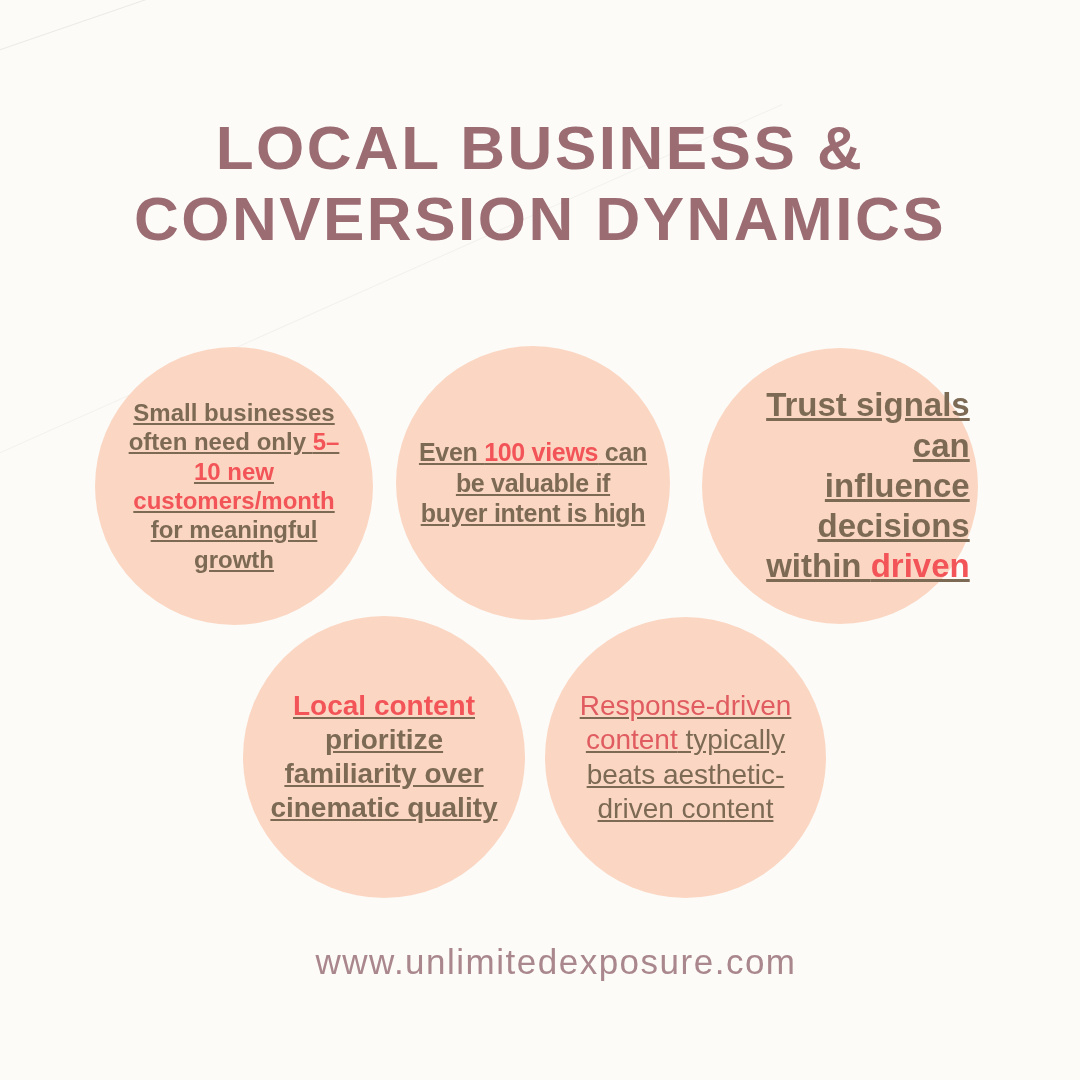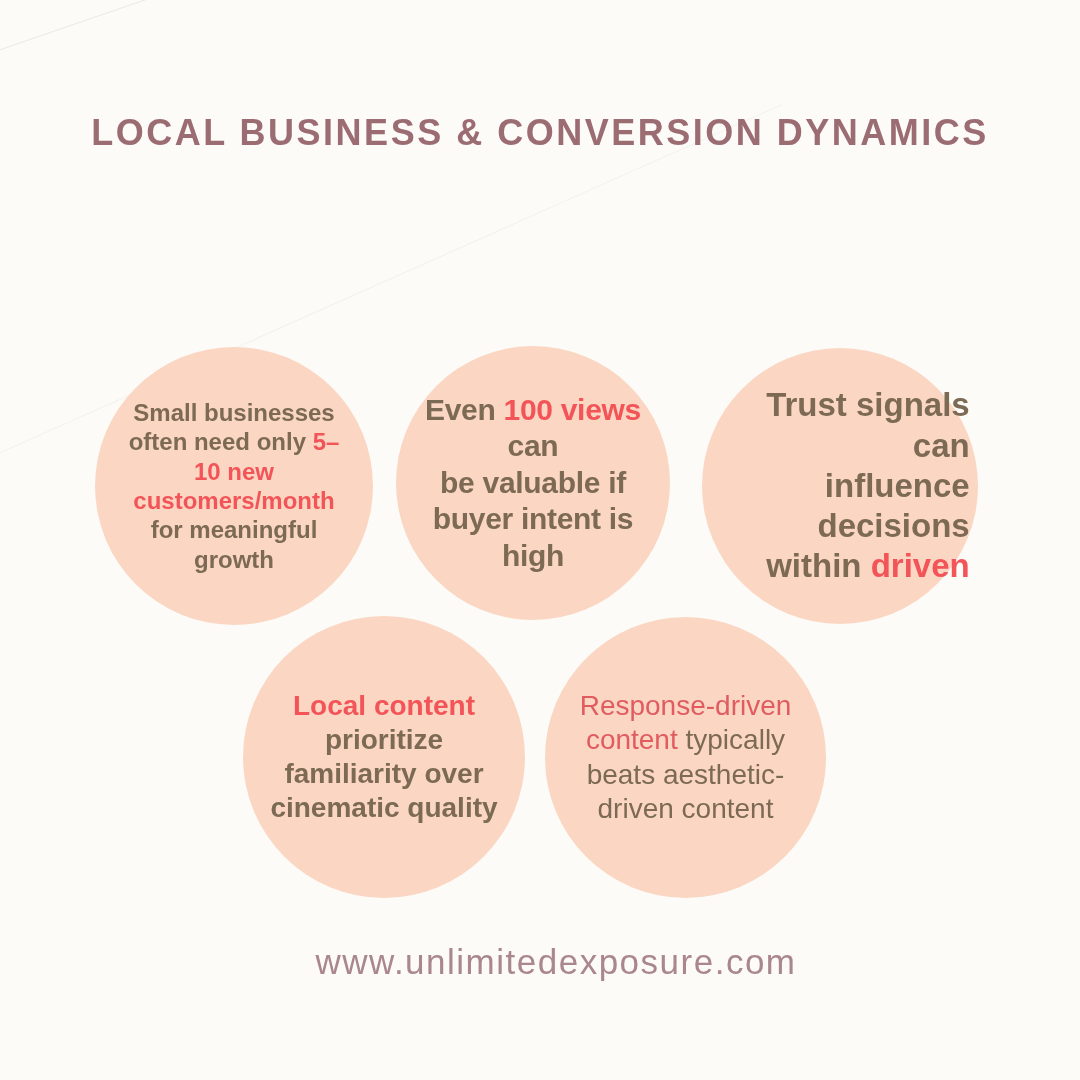--- a/index.html
+++ b/index.html
@@ -30,21 +30,21 @@
   .crease-b { left: -40px; top: 470px; width: 900px; transform: rotate(-24deg); opacity: .55; }
 
   .title {
     position: absolute;
     top: 112px;
     left: 50%;
     transform: translateX(-50%);
     width: 960px;
     margin: 0;
     text-align: center;
-    font-size: 36px;
+    font-size: 62px;
     font-weight: 700;
     letter-spacing: 2.5px;
     line-height: 1.15;
     color: var(--title, #9C6C73);
   }
 
   .circle {
     position: absolute;
     border-radius: 50%;
     background: var(--peach, #FBD7C3);
@@ -52,27 +52,28 @@
     align-items: center;
     justify-content: center;
     text-align: center;
   }
   .circle p {
     margin: 4px;
     width: 94%;
     color: var(--brown, #7C6A55);
     font-weight: 700;
     line-height: 1.22;
+    text-decoration: underline;
   }
   .accent { color: var(--accent, #F25458); }
 
   .c1 { left: 95px;  top: 347px; width: 278px; height: 278px; }
   .c1 p { font-size: 24px; }
   .c2 { left: 396px; top: 346px; width: 274px; height: 274px; }
-  .c2 p { font-size: 30px; letter-spacing: -0.3px; }
+  .c2 p { font-size: 25px; letter-spacing: -0.3px; }
   .c3 { left: 702px; top: 348px; width: 276px; height: 276px; }
   .c3 p { font-size: 33px; text-align: right; }
   .c4 { left: 243px; top: 616px; width: 282px; height: 282px; }
   .c4 p { font-size: 28px; }
   .c5 { left: 545px; top: 617px; width: 281px; height: 281px; }
   .c5 p { font-size: 28px; font-weight: 400; }
   .c5 .accent { color: var(--accent-soft, #E05C60); }
 
   .footer-url {
     position: absolute;

